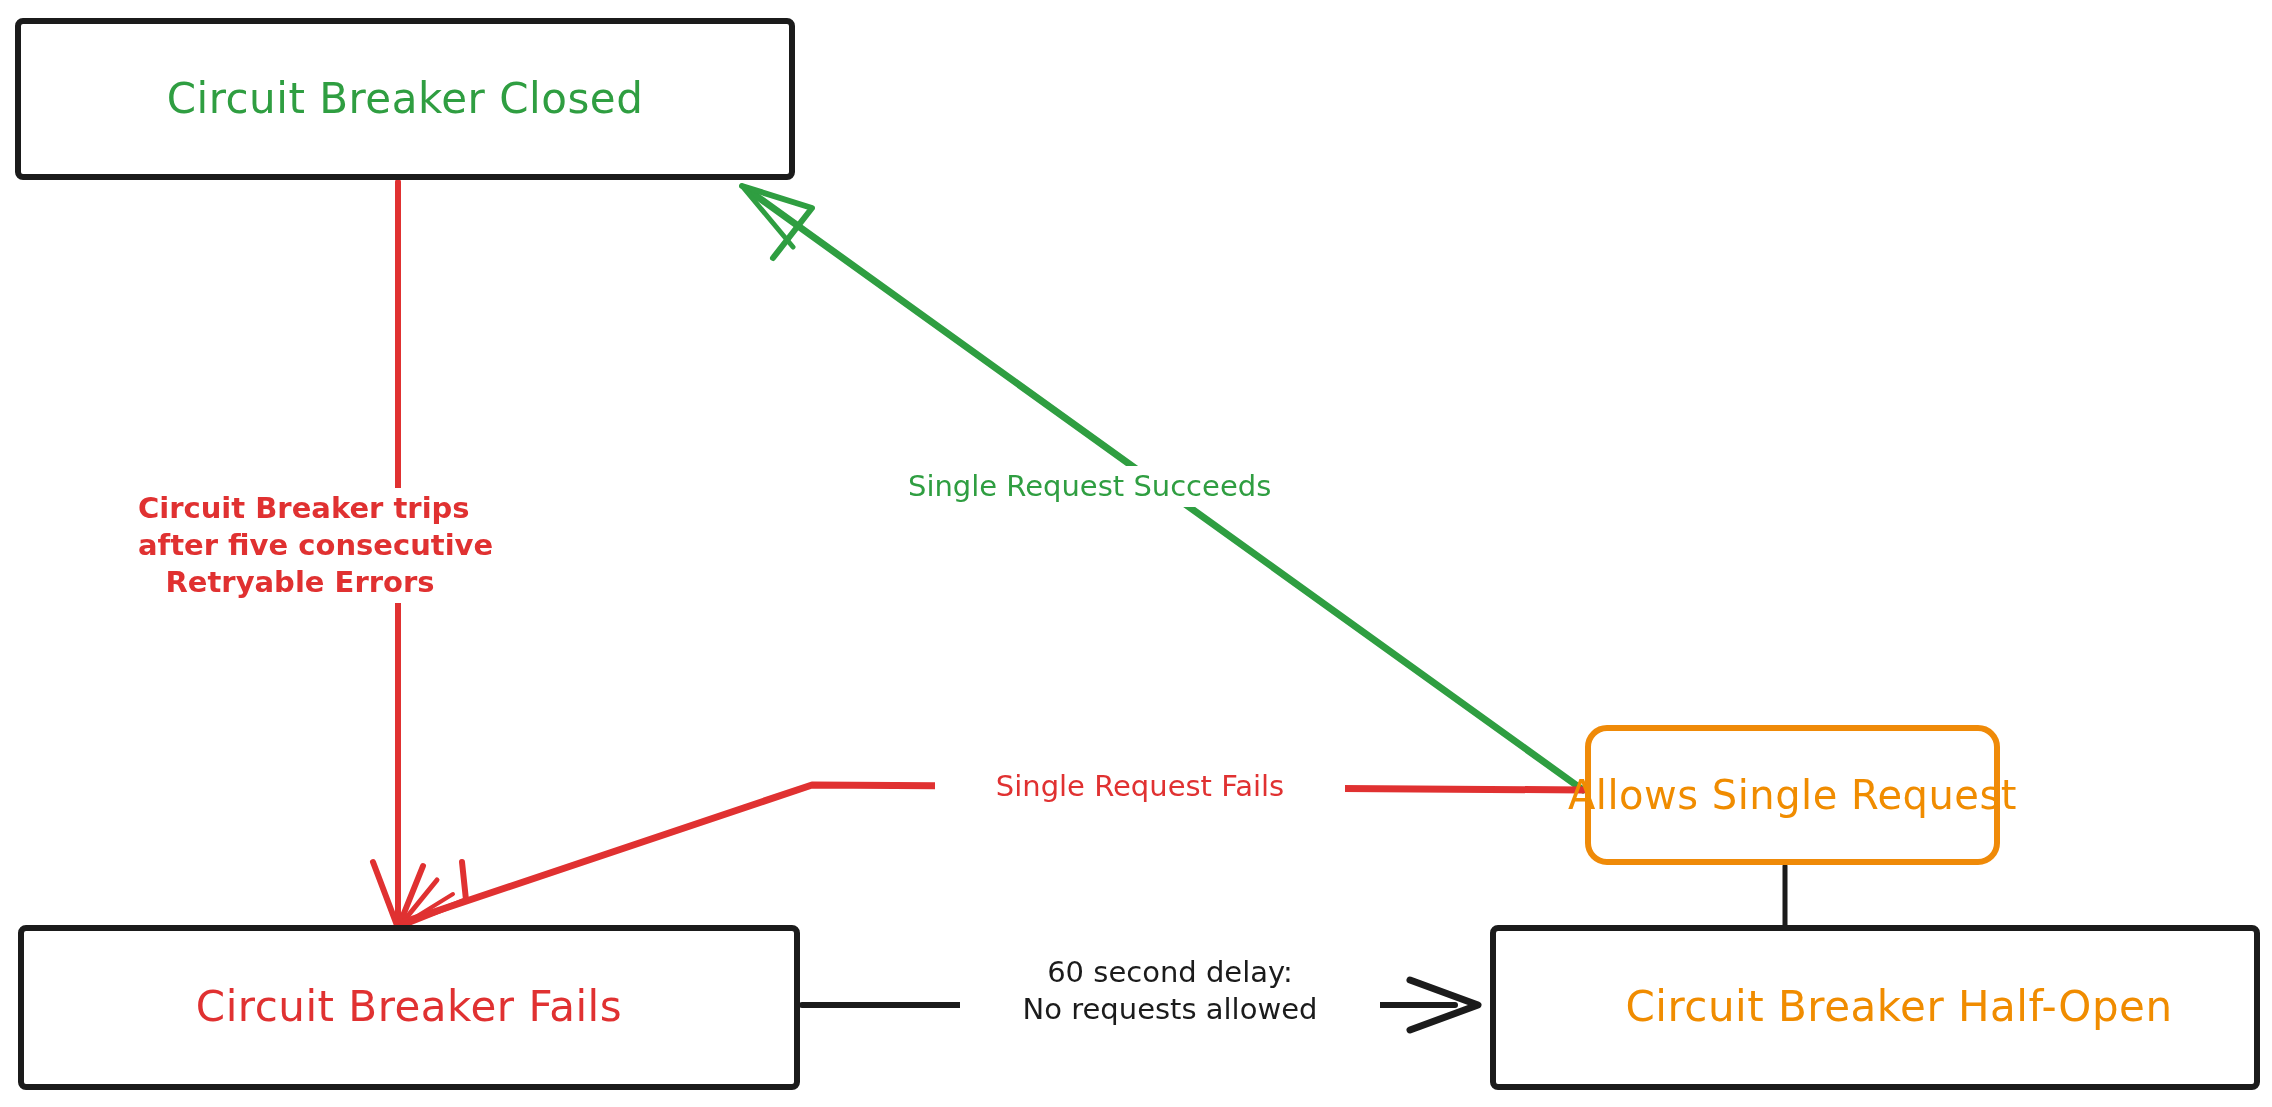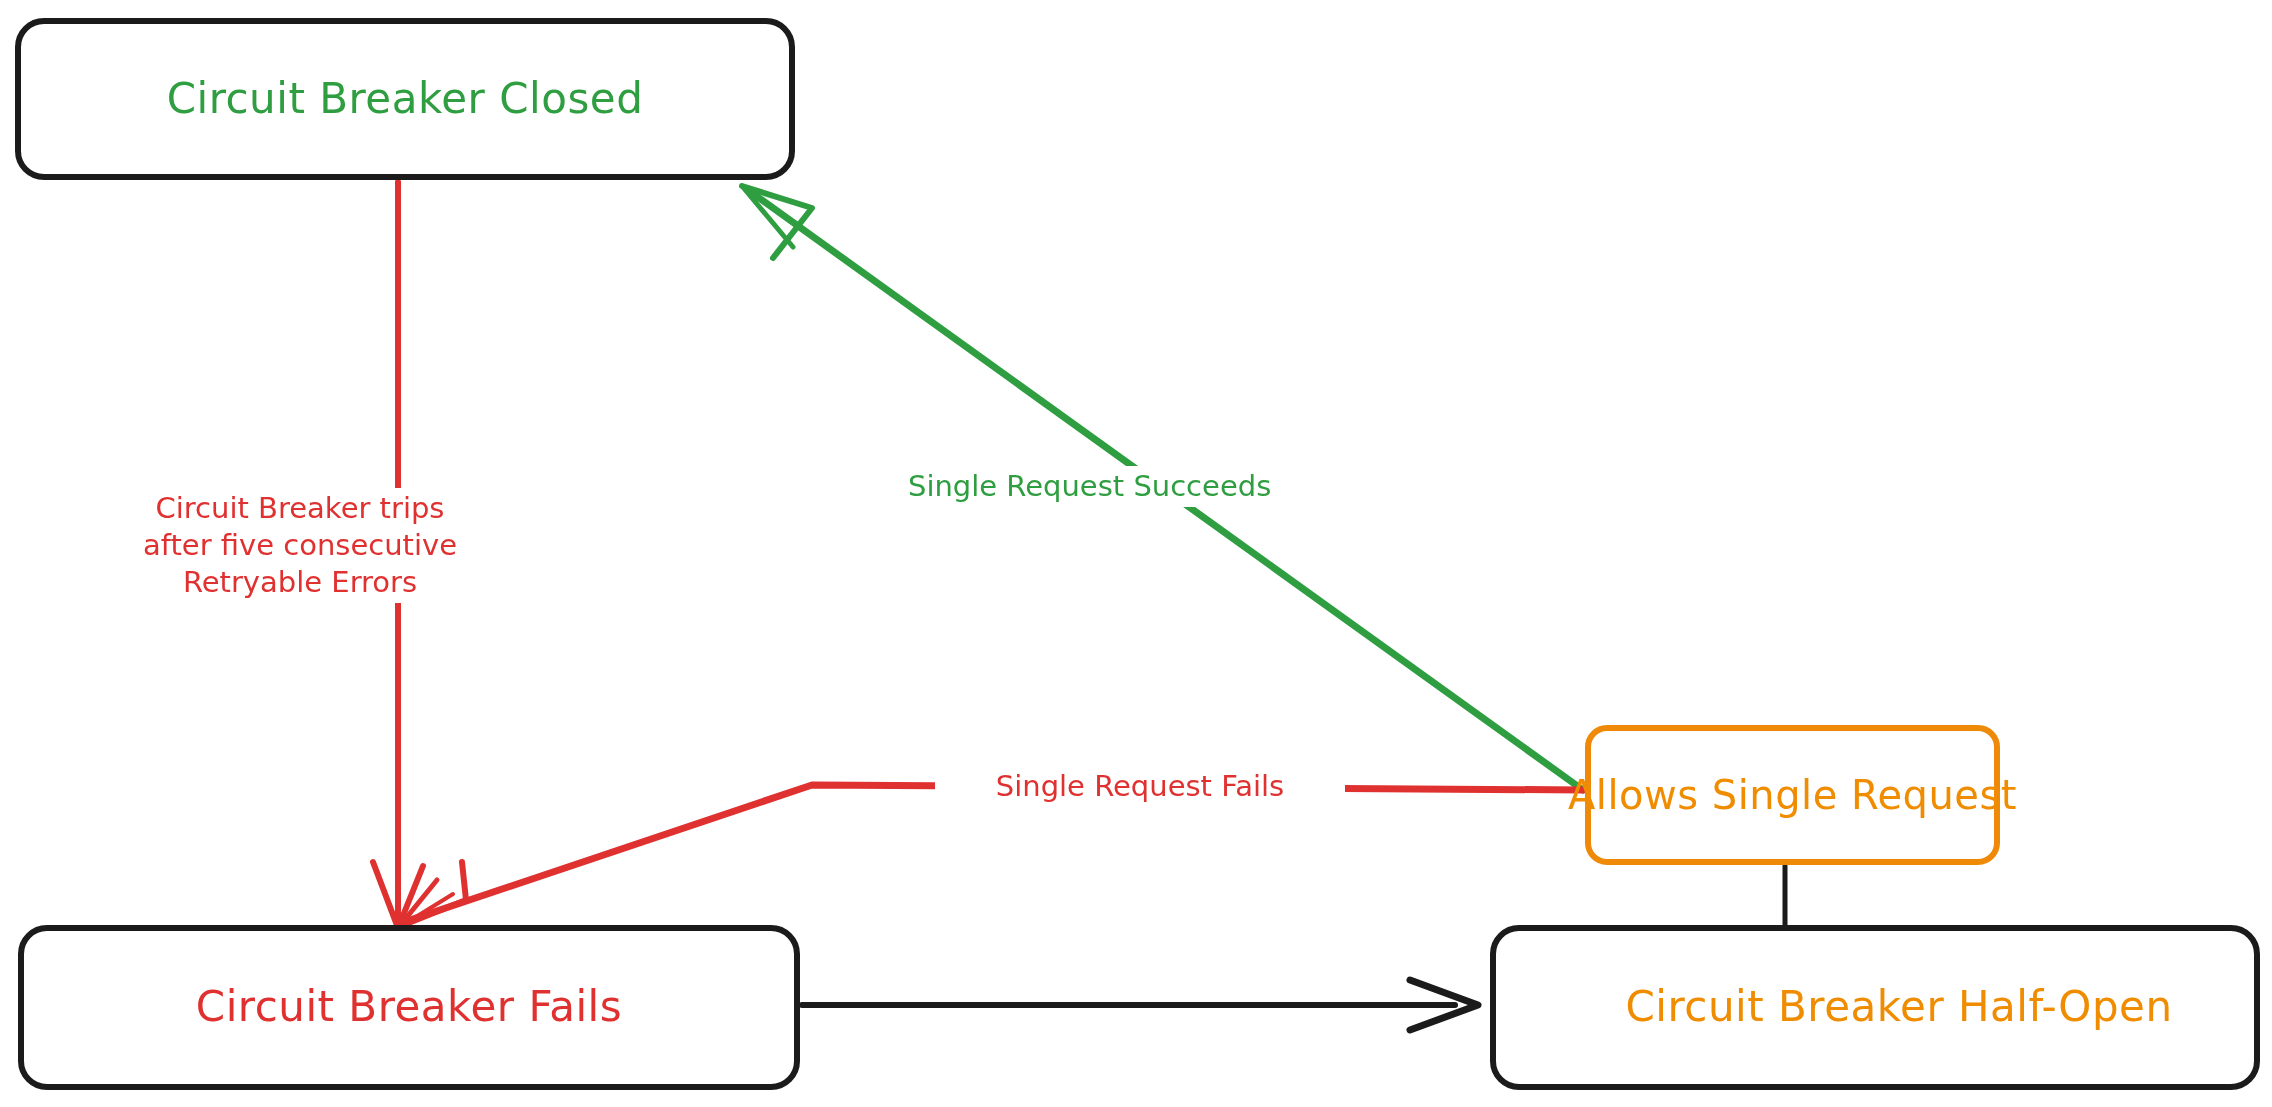--- a/index.html
+++ b/index.html
@@ -28,21 +28,21 @@
     position: absolute;
     box-sizing: border-box;
     background: #ffffff;
     display: flex;
     align-items: center;
     justify-content: center;
     text-align: center;
   }
   .node-black {
     border: 6px solid #1b1b1b;
-    border-radius: 29px;
+    border-radius: 8px;
   }
   .node-orange {
     border: 6px solid #ef8a08;
     border-radius: 22px;
   }
   .node-label {
     font-family: "DejaVu Sans", sans-serif;
     font-weight: 400;
     letter-spacing: 0.5px;
     line-height: 1.1;
@@ -65,21 +65,21 @@
   .edge-label {
     position: absolute;
     font-family: "DejaVu Sans", sans-serif;
     line-height: 1.28;
     text-align: center;
     white-space: pre;
     background: #ffffff;
     padding: 2px 8px;
     box-sizing: border-box;
   }
-  #edge-label-trips    { left: 130px;  top: 488px; width: 340px; font-size: 29px; color: #e03131; }
+  #edge-label-trips    { left: 130px;  top: 488px; width: 340px; font-size: 29px; color: #e03131; font-weight: bold; }
   #edge-label-succeeds { left: 900px;  top: 466px; width: 360px; font-size: 29px; color: #2f9e41; }
   #edge-label-fails    { left: 935px;  top: 766px; width: 410px; font-size: 29px; color: #e03131; }
   #edge-label-delay    { left: 960px;  top: 952px; width: 420px; font-size: 29px; color: #1b1b1b; }
 </style>
 </head>
 <body>
 
 <div id="canvas">
 
   <svg id="edges" viewBox="0 0 2272 1107" xmlns="http://www.w3.org/2000/svg">
@@ -129,14 +129,16 @@
   </div>
 
   <div class="edge-label" id="edge-label-trips">Circuit Breaker trips
 after five consecutive
 Retryable Errors</div>
 
   <div class="edge-label" id="edge-label-succeeds">Single Request Succeeds</div>
 
   <div class="edge-label" id="edge-label-fails">Single Request Fails</div>
 
+  <div class="edge-label" id="edge-label-delay">60 second delay:
+No requests allowed</div>
 
 </div>
 
 </body></html>

